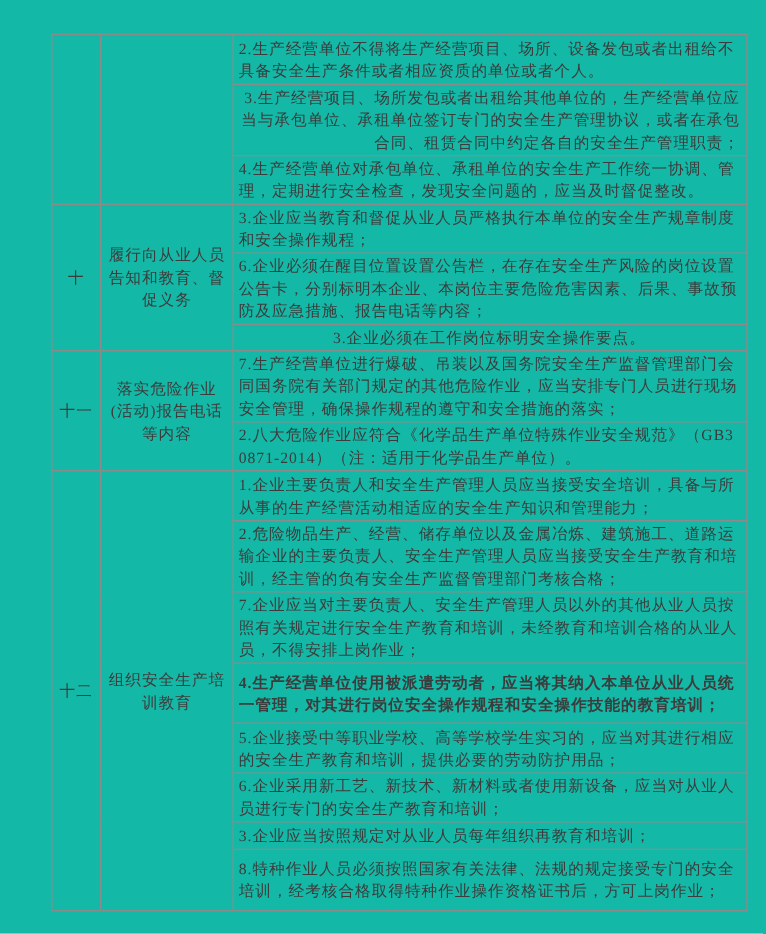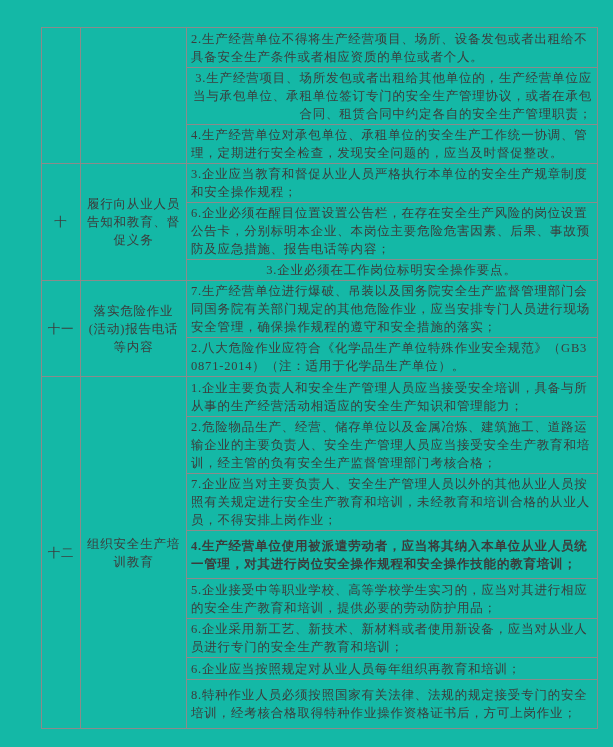--- a/index.html
+++ b/index.html
@@ -111,21 +111,21 @@
       <tr class="h48">
         <td class="col-item">4.生产经营单位使用被派遣劳动者，应当将其纳入本单位从业人员统一管理，对其进行岗位安全操作规程和安全操作技能的教育培训；</td>
       </tr>
       <tr class="h40">
         <td class="col-item">5.企业接受中等职业学校、高等学校学生实习的，应当对其进行相应的安全生产教育和培训，提供必要的劳动防护用品；</td>
       </tr>
       <tr class="h37">
         <td class="col-item">6.企业采用新工艺、新技术、新材料或者使用新设备，应当对从业人员进行专门的安全生产教育和培训；</td>
       </tr>
       <tr class="h22">
-        <td class="col-item">6.企业应当按照规定对从业人员每年组织再教育和培训；</td>
+        <td class="col-item">3.企业应当按照规定对从业人员每年组织再教育和培训；</td>
       </tr>
       <tr class="h49">
         <td class="col-item">8.特种作业人员必须按照国家有关法律、法规的规定接受专门的安全培训，经考核合格取得特种作业操作资格证书后，方可上岗作业；</td>
       </tr>
 
     </tbody>
   </table>
 </div>
 
 </body></html>

